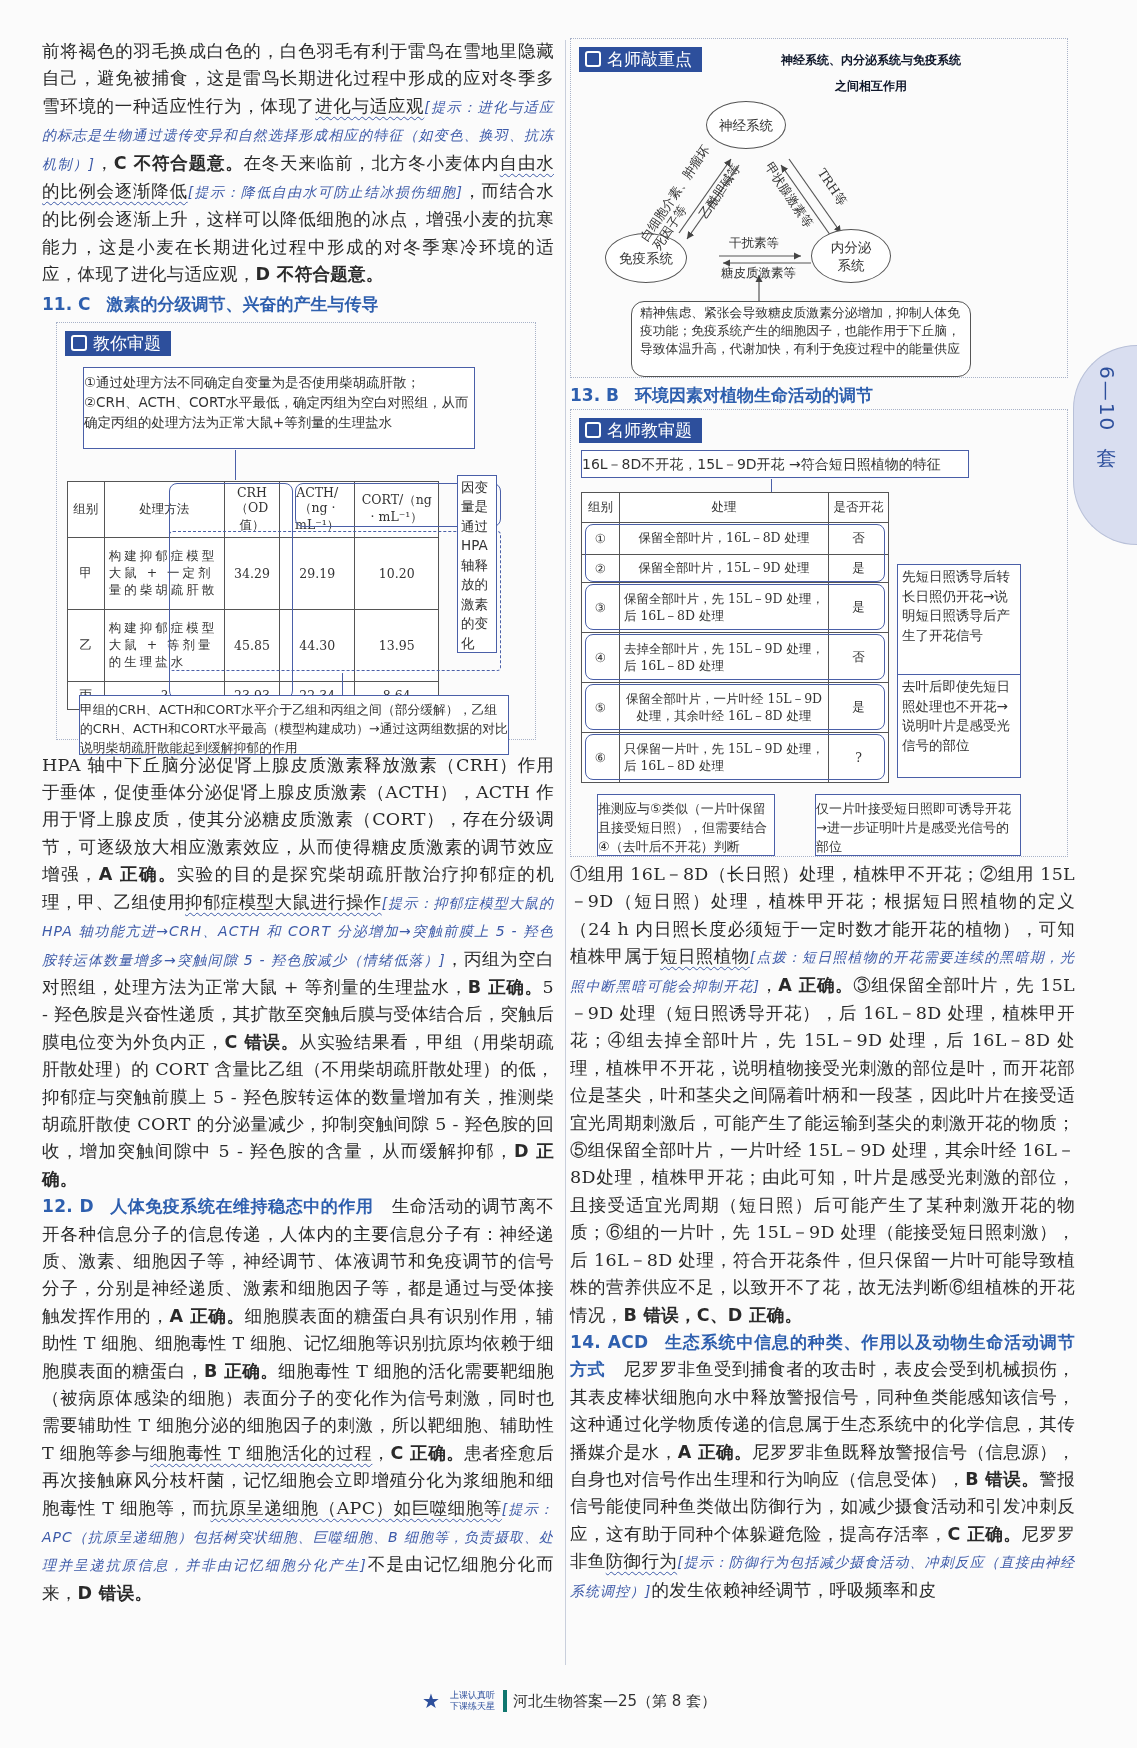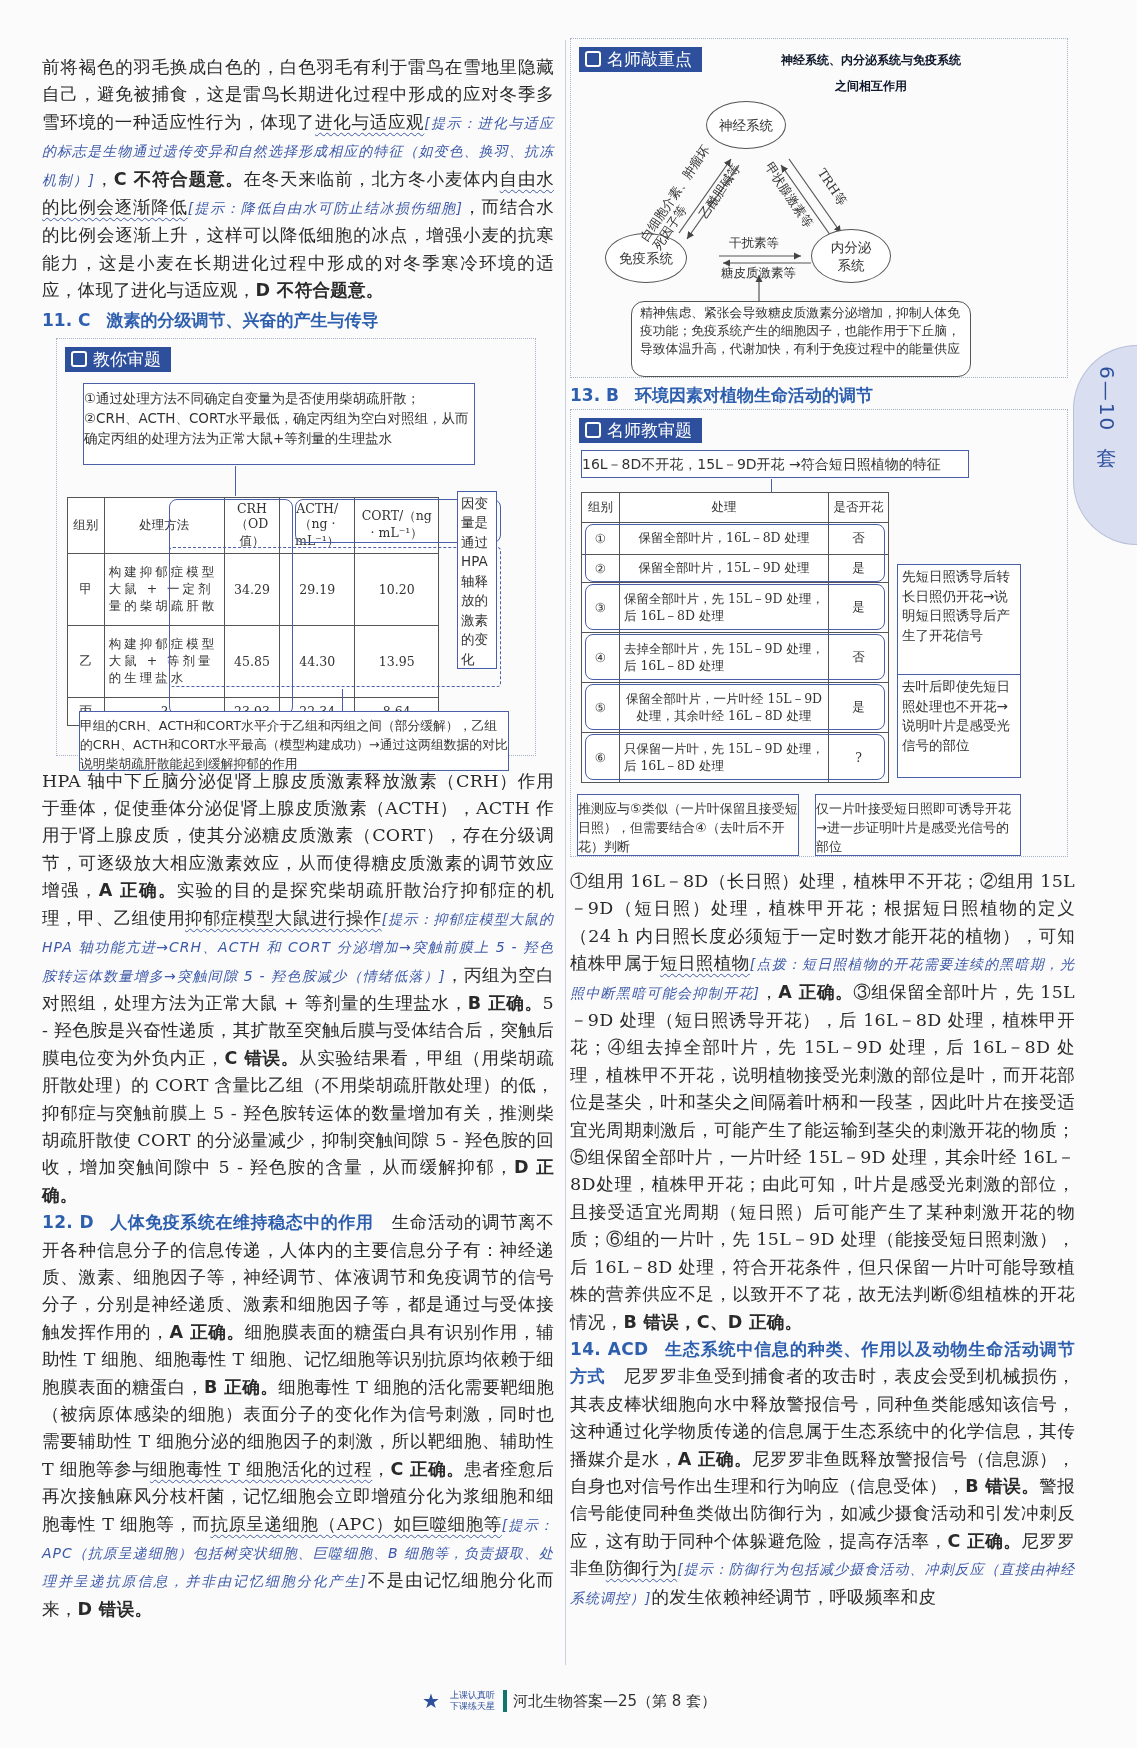--- a/index.html
+++ b/index.html
@@ -1,19 +1,19 @@
 <!DOCTYPE html>
 <html><head>
 <meta charset="utf-8">
 <style>
   * { box-sizing: border-box; margin: 0; padding: 0; }
   html, body { width: 1137px; height: 1748px; background: #fbfbfb; overflow: hidden; }
   body { position: relative; font-family: "DejaVu Serif", "Liberation Serif", serif; color: #2a2a2a; }
   .col { position: absolute; top: 38px; }
-  .col-left { left: 42px; width: 512px; margin-top: 16px; }
+  .col-left { left: 42px; width: 512px; }
   .col-right { left: 570px; width: 505px; }
   .vline { position: absolute; left: 565px; top: 40px; width: 0; height: 1625px; border-left: 1px solid #c9cfdc; }
   p.t { font-size: 17.5px; line-height: 27.4px; text-align: justify; letter-spacing: 0.3px; }
   .hint { color: #3d5aa8; font-family: "DejaVu Sans", sans-serif; font-size: 14px; font-style: italic; letter-spacing: 1px; }
   .wavy { text-decoration: underline wavy #3d5aa8; text-decoration-thickness: 1px; text-underline-offset: 4px; }
   .b { font-weight: bold; font-family: "DejaVu Sans", sans-serif; }
   .qh { color: #2e5fae; font-weight: bold; font-family: "DejaVu Sans", sans-serif; font-size: 17px; line-height: 27px; }
   .qh .num { margin-right: 16px; }
   .panel { border: 1.5px dotted #a8b2c8; position: relative; padding: 8px 8px 8px 8px; }
   .badge { display: inline-block; background: #2d4f9c; color: #fff; font-family: "DejaVu Sans", sans-serif; font-size: 17px; padding: 1px 10px 1px 6px; position: relative; }
@@ -192,25 +192,25 @@
       </table>
     <div class="rounded" style="left:14px; top:114px; width:300px; height:58px;"></div>
     <div class="rounded" style="left:14px; top:174px; width:300px; height:46px;"></div>
     <div class="rounded" style="left:14px; top:224px; width:300px; height:46px;"></div>
     <div class="rounded" style="left:14px; top:274px; width:300px; height:46px;"></div>
     <div class="rounded" style="left:14px; top:324px; width:300px; height:46px;"></div>
 
     <div class="box" style="position:absolute; left:326px; top:154px; width:124px; height:130px; padding:2px 4px; font-size:13.5px; line-height:19.5px;">先短日照诱导后转长日照仍开花→说明短日照诱导后产生了开花信号</div>
     <div class="box" style="position:absolute; left:326px; top:264px; width:124px; height:104px; padding:2px 4px; font-size:13.5px; line-height:19.5px;">去叶后即使先短日照处理也不开花→说明叶片是感受光信号的部位</div>
 
-    <div class="box" style="position:absolute; left:6px; top:384px; width:222px; height:62px; font-size:13px; line-height:19px;">推测应与⑤类似（一片叶保留且接受短日照），但需要结合④（去叶后不开花）判断</div>
+    <div class="box" style="position:absolute; left:26px; top:384px; width:178px; height:62px; font-size:13px; line-height:19px;">推测应与⑤类似（一片叶保留且接受短日照），但需要结合④（去叶后不开花）判断</div>
     <div class="box" style="position:absolute; left:244px; top:384px; width:206px; height:62px; font-size:13px; line-height:19px;">仅一片叶接受短日照即可诱导开花→进一步证明叶片是感受光信号的部位</div>
   </div>
 
-  <p class="t" style="margin-top:11px;">
+  <p class="t" style="margin-top:4px;">
     <span>①组用 16L－8D（长日照）处理，植株甲不开花；②组用 15L－9D（短日照）处理，植株甲开花；根据短日照植物的定义（24 h 内日照长度必须短于一定时数才能开花的植物），可知植株甲属于</span><span class="wavy">短日照植物</span><span class="hint">[点拨：短日照植物的开花需要连续的黑暗期，光照中断黑暗可能会抑制开花]</span><span>，</span><span class="b">A 正确。</span><span>③组保留全部叶片，先 15L－9D 处理（短日照诱导开花），后 16L－8D 处理，植株甲开花；④组去掉全部叶片，先 15L－9D 处理，后 16L－8D 处理，植株甲不开花，说明植物接受光刺激的部位是叶，而开花部位是茎尖，叶和茎尖之间隔着叶柄和一段茎，因此叶片在接受适宜光周期刺激后，可能产生了能运输到茎尖的刺激开花的物质；⑤组保留全部叶片，一片叶经 15L－9D 处理，其余叶经 16L－8D处理，植株甲开花；由此可知，叶片是感受光刺激的部位，且接受适宜光周期（短日照）后可能产生了某种刺激开花的物质；⑥组的一片叶，先 15L－9D 处理（能接受短日照刺激），后 16L－8D 处理，符合开花条件，但只保留一片叶可能导致植株的营养供应不足，以致开不了花，故无法判断⑥组植株的开花情况，</span><span class="b">B 错误，C、D 正确。</span>
   </p>
 
   <p class="t">
     <span class="qh"><span class="num">14. ACD</span><span>生态系统中信息的种类、作用以及动物生命活动调节方式</span></span>&nbsp;&nbsp;&nbsp;<span>尼罗罗非鱼受到捕食者的攻击时，表皮会受到机械损伤，其表皮棒状细胞向水中释放警报信号，同种鱼类能感知该信号，这种通过化学物质传递的信息属于生态系统中的化学信息，其传播媒介是水，</span><span class="b">A 正确。</span><span>尼罗罗非鱼既释放警报信号（信息源），自身也对信号作出生理和行为响应（信息受体），</span><span class="b">B 错误。</span><span>警报信号能使同种鱼类做出防御行为，如减少摄食活动和引发冲刺反应，这有助于同种个体躲避危险，提高存活率，</span><span class="b">C 正确。</span><span>尼罗罗非鱼</span><span class="wavy">防御行为</span><span class="hint">[提示：防御行为包括减少摄食活动、冲刺反应（直接由神经系统调控）]</span><span>的发生依赖神经调节，呼吸频率和皮</span>
   </p>
 </div>
 
 <div class="side-tab">
   <span>6—10套</span>

